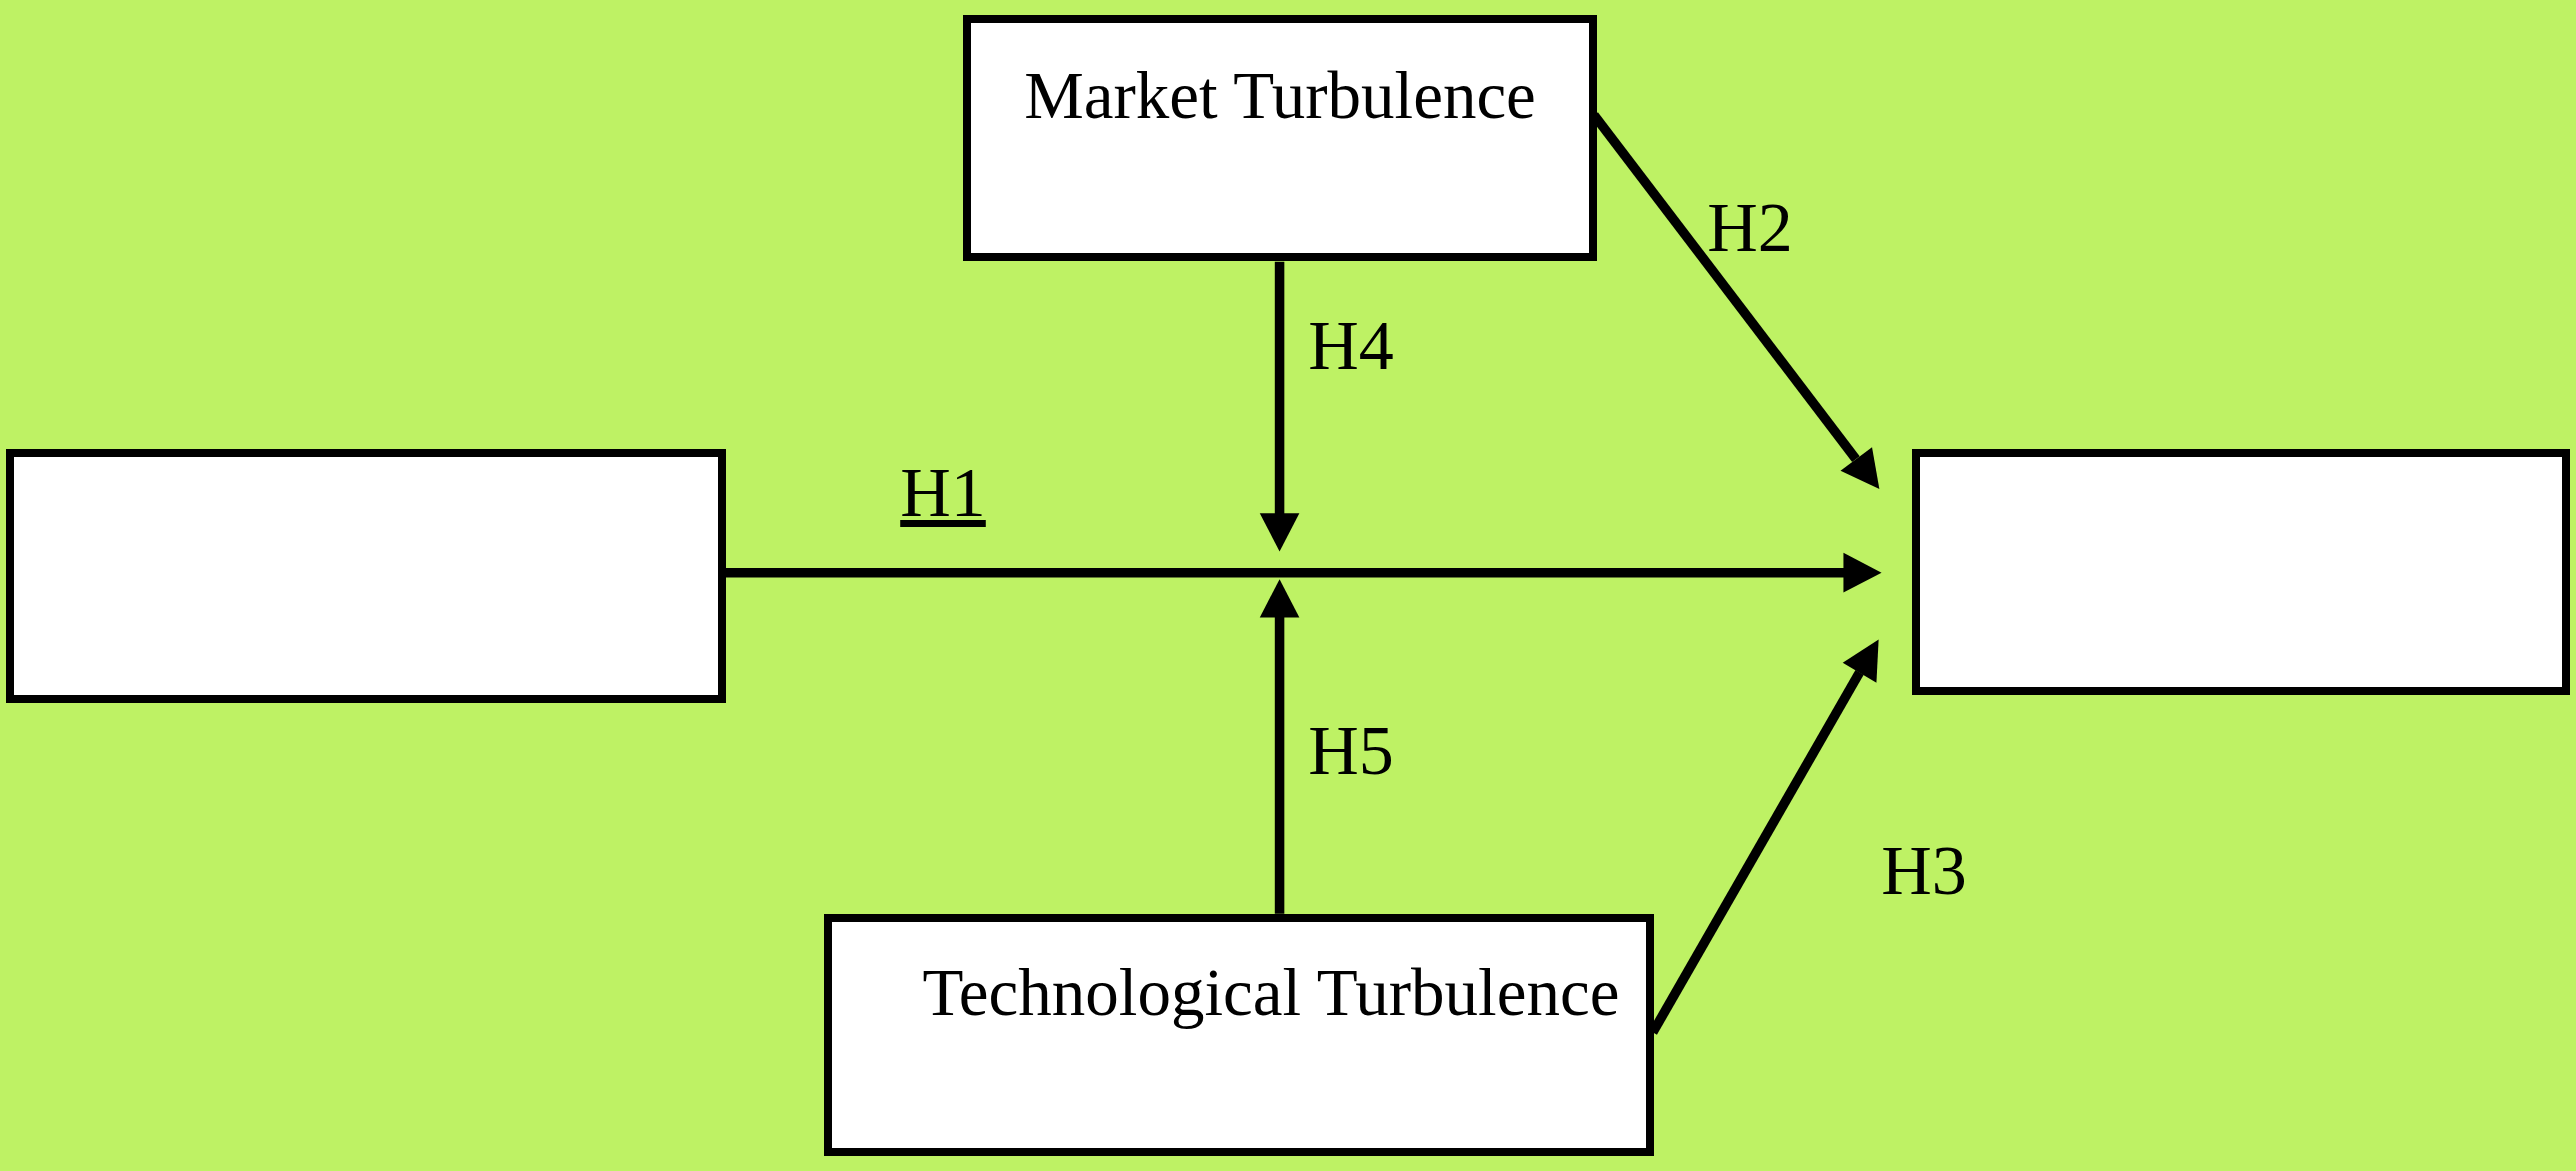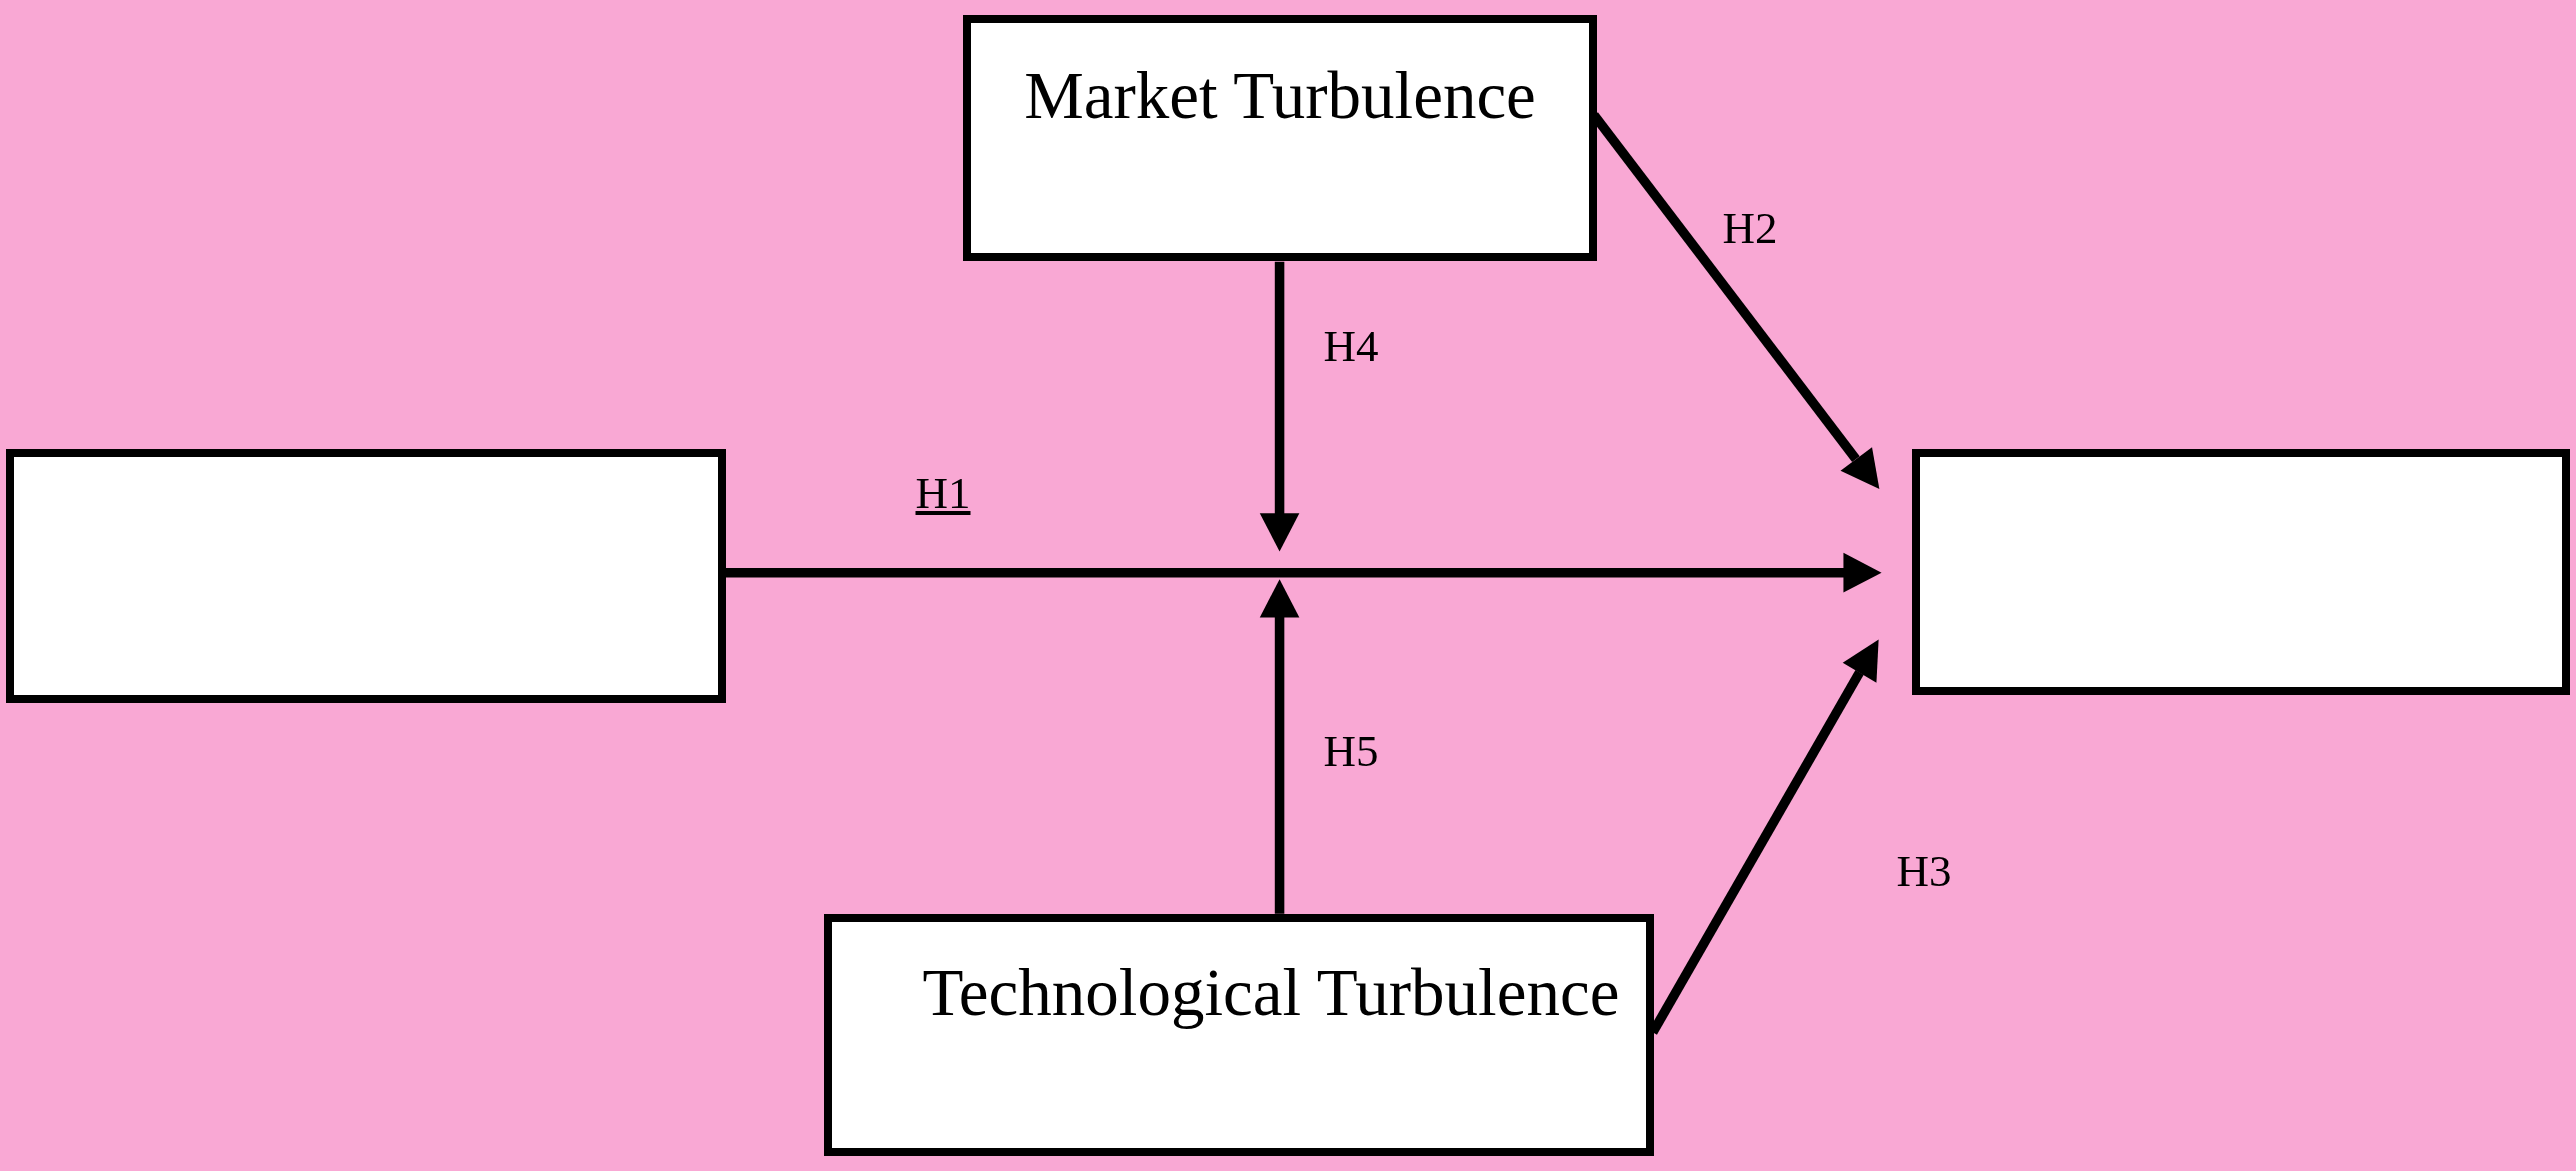--- a/index.html
+++ b/index.html
@@ -4,21 +4,21 @@
 <style>
   html, body {
     margin: 0;
     padding: 0;
     background: #ffffff;
   }
   .canvas {
     position: relative;
     width: 2576px;
     height: 1171px;
-    background: #f9a8d4;
+    background: #bef264;
     font-family: "Liberation Serif", "DejaVu Serif", serif;
     color: #000000;
     overflow: hidden;
   }
   .arrows-layer {
     position: absolute;
     left: 0;
     top: 0;
     width: 2576px;
     height: 1171px;
@@ -53,21 +53,21 @@
   .two-line    { line-height: 98px; }
   .two-line span { display: block; }
 
   .label-market         { left: 963px; top: 56px;   width: 634px;  }
   .label-resilience     { left: 5.9px;    top: 478px;  width: 720px;  }
   .label-sustainability { left: 1912px; top: 481px;  width: 658px;  }
   .label-tech           { left: 824px; top: 953px; width: 830px; margin-left: 32px; }
 
   .arrow-label {
     position: absolute;
-    font-size: 45px;
+    font-size: 70px;
     line-height: 78px;
     color: #000000;
     transform: translate(-50%, -50%);
     white-space: nowrap;
   }
   .label-h1 { left: 943px; top: 493px; text-decoration: underline;  }
   .label-h2 { left: 1750px; top: 228px;  }
   .label-h3 { left: 1924px; top: 871px; }
   .label-h4 { left: 1351px; top: 346px; text-align: center;  }
   .label-h5 { left: 1351px; top: 751px; }

